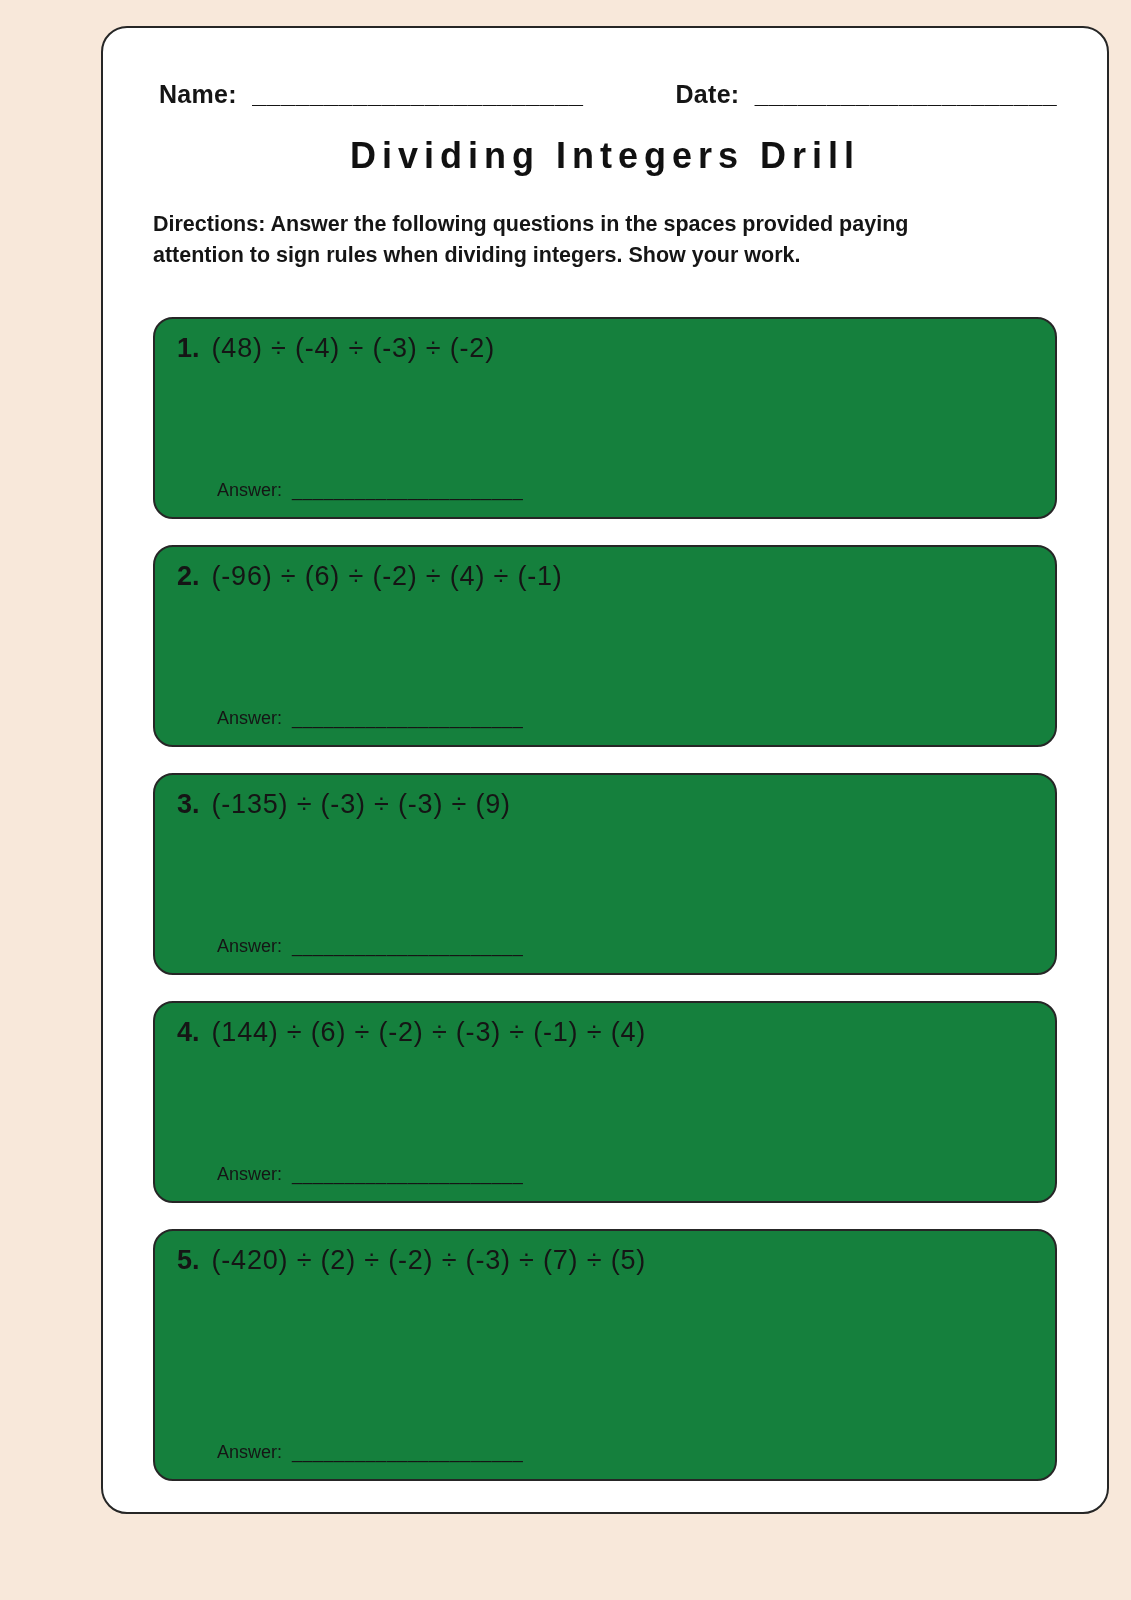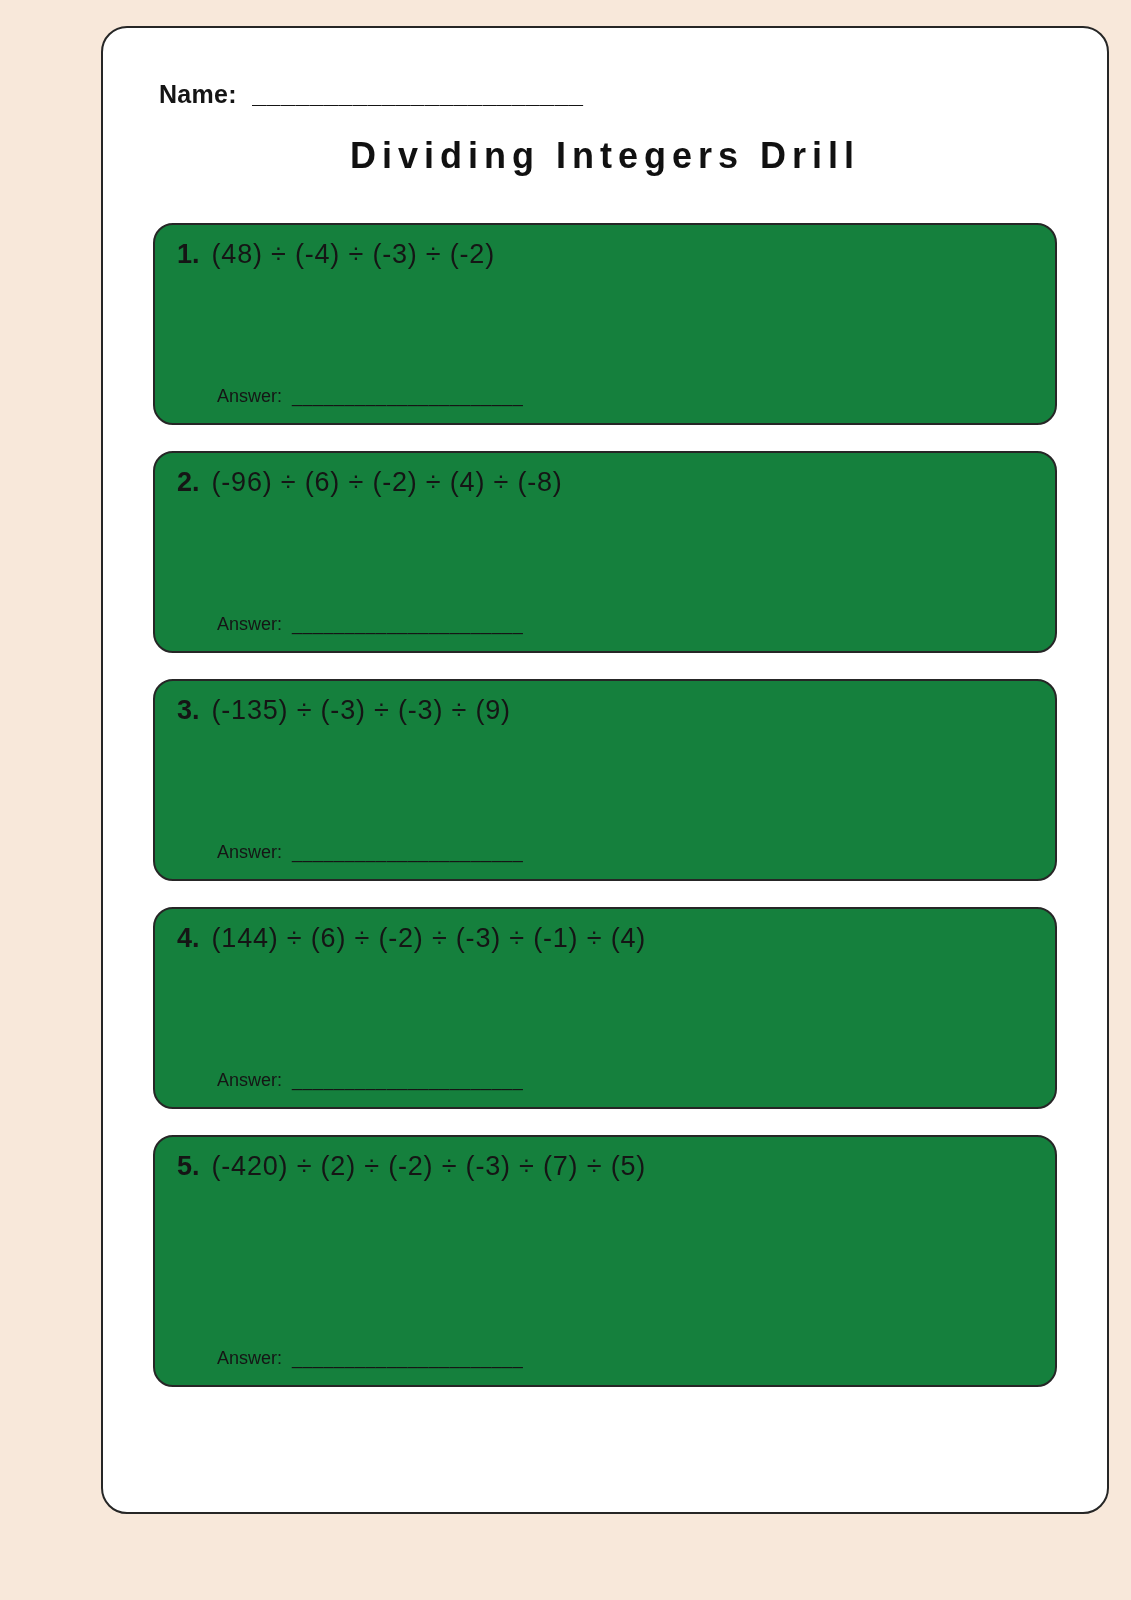--- a/index.html
+++ b/index.html
@@ -93,39 +93,47 @@
 </head>
 <body>
 
 <div class="worksheet-card">
 
   <div class="header-row">
     <span class="name-field">
       <span class="field-label">Name:</span>
       <span class="field-line">_______________________</span>
     </span>
+    <span class="date-field">
+      <span class="field-label">Date:</span>
+      <span class="field-line">_____________________</span>
+    </span>
   </div>
 
   <div class="page-title">Dividing Integers Drill</div>
 
+  <div class="directions">
+    <div>Directions: Answer the following questions in the spaces provided paying</div>
+    <div>attention to sign rules when dividing integers. Show your work.</div>
+  </div>
 
   <div class="problems">
 
     <div class="problem-box">
       <div class="problem-line">
         <span class="problem-number">1.</span><span class="problem-expression">(48) ÷ (-4) ÷ (-3) ÷ (-2)</span>
       </div>
       <div class="answer-row">
         <span>Answer:</span><span class="answer-line">______________________</span>
       </div>
     </div>
 
     <div class="problem-box">
       <div class="problem-line">
-        <span class="problem-number">2.</span><span class="problem-expression">(-96) ÷ (6) ÷ (-2) ÷ (4) ÷ (-8)</span>
+        <span class="problem-number">2.</span><span class="problem-expression">(-96) ÷ (6) ÷ (-2) ÷ (4) ÷ (-1)</span>
       </div>
       <div class="answer-row">
         <span>Answer:</span><span class="answer-line">______________________</span>
       </div>
     </div>
 
     <div class="problem-box">
       <div class="problem-line">
         <span class="problem-number">3.</span><span class="problem-expression">(-135) ÷ (-3) ÷ (-3) ÷ (9)</span>
       </div>

